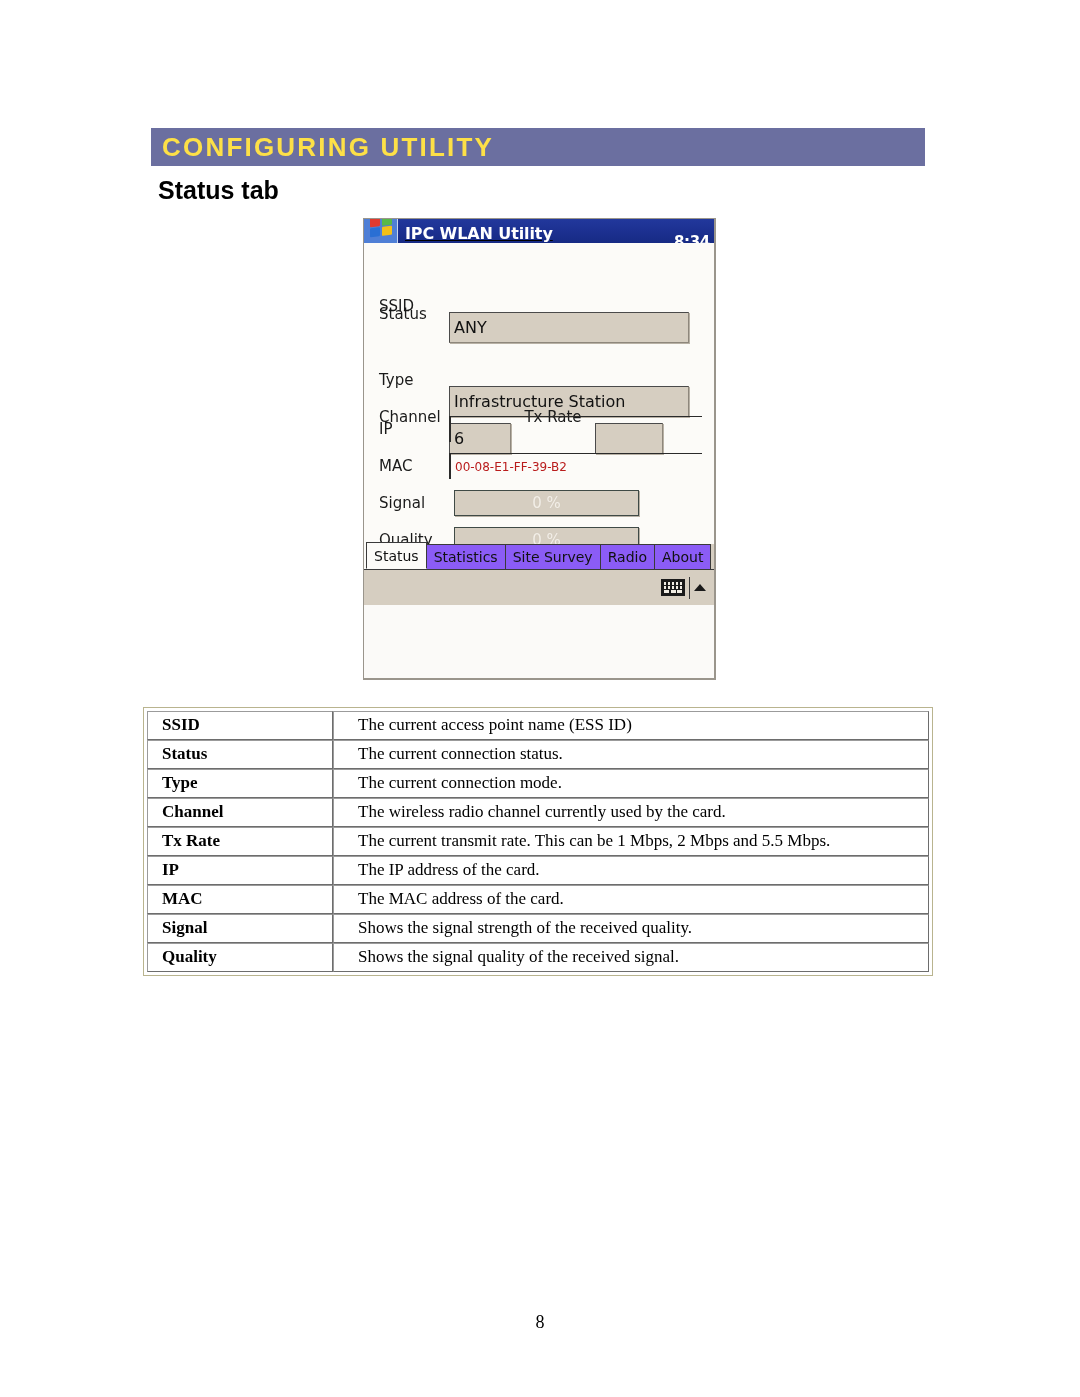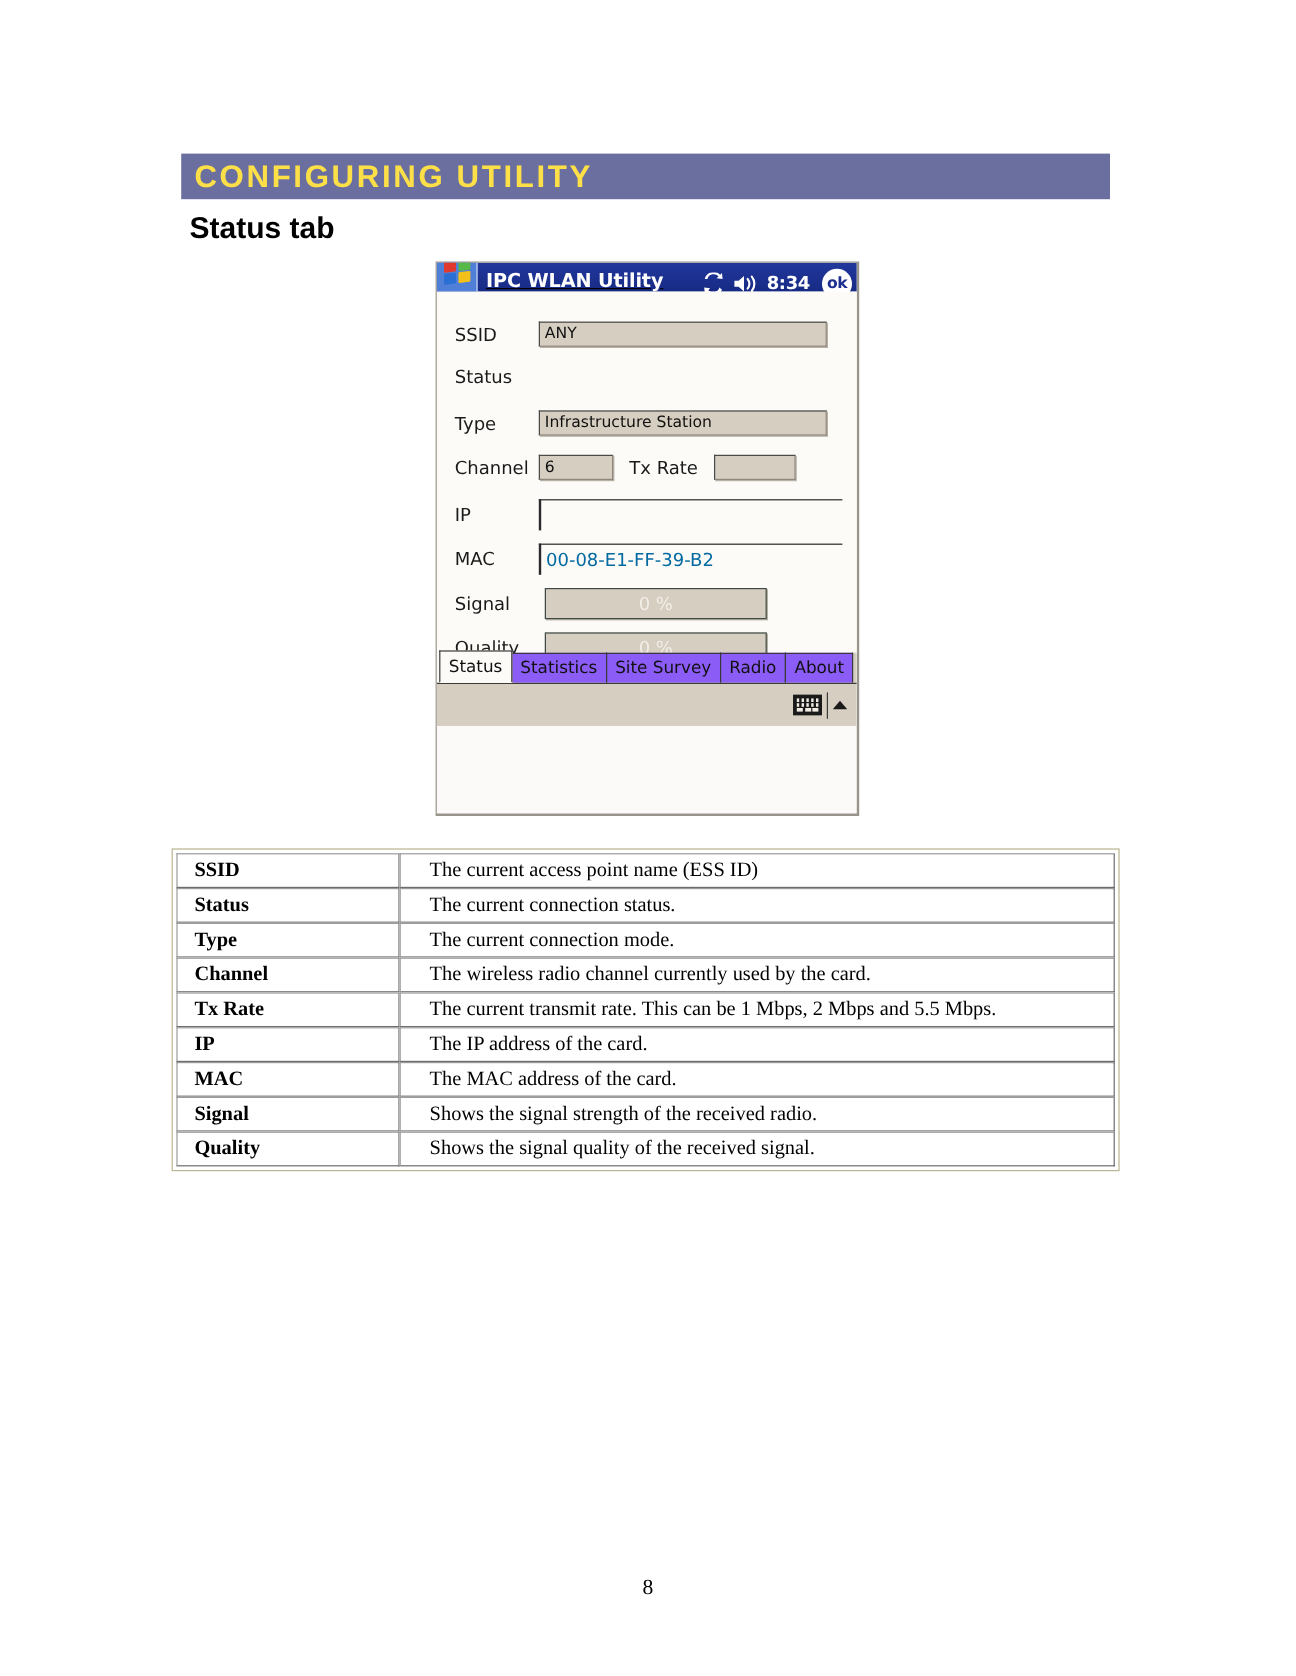--- a/index.html
+++ b/index.html
@@ -104,20 +104,21 @@
     letter-spacing: -0.1px;
   }
   .tray {
     position: absolute;
     right: 4px;
     top: 0;
     height: 34px;
     display: flex;
     align-items: center;
     gap: 7px;
+    flex-direction: column;
   }
   .tray-icon { display: block; }
   .tray-time {
     color: #ffffff;
     font-size: 15px;
     font-weight: bold;
     letter-spacing: -0.3px;
   }
   .ok-btn {
     width: 25px; height: 25px;
@@ -151,41 +152,42 @@
     font-size: 15px;
     color: #1a1a1a;
     white-space: nowrap;
   }
   .fbox {
     background: #d6cec1;
     border: 1px solid #4a4a4a;
     border-right-color: #8e877c;
     border-bottom-color: #8e877c;
     box-shadow: 1px 1px 0 #b8b1a5;
-    height: 21px;
+    height: 31px;
     display: flex;
     align-items: center;
     padding-left: 4px;
-    font-size: 13px;
+    font-size: 16px;
     color: #111111;
     white-space: nowrap;
     overflow: hidden;
+    margin-top: 44px;
   }
   
   .fline {
     background: transparent;
     border: none;
     border-top: 1.5px solid #2a2a2a;
     border-left: 2px solid #2a2a2a;
     height: 26px;
     display: flex;
     align-items: center;
     padding-left: 4px;
-    font-size: 15px;
-    color: #0369a1;
+    font-size: 12px;
+    color: #b91c1c;
     white-space: nowrap;
   }
   .bar {
     background: #d6cec1;
     border: 1px solid #3f4a46;
     box-shadow: 1px 1px 0 #b8b1a5;
     height: 26px;
     display: flex;
     align-items: center;
     justify-content: center;
@@ -460,21 +462,21 @@
       <tr>
         <td class="k">IP</td>
         <td class="v">The IP address of the card.</td>
       </tr>
       <tr>
         <td class="k">MAC</td>
         <td class="v">The MAC address of the card.</td>
       </tr>
       <tr>
         <td class="k">Signal</td>
-        <td class="v">Shows the signal strength of the received radio.</td>
+        <td class="v">Shows the signal strength of the received quality.</td>
       </tr>
       <tr>
         <td class="k">Quality</td>
         <td class="v">Shows the signal quality of the received signal.</td>
       </tr>
     </tbody>
   </table>
 </div>
 
 <div class="page-number">8</div>

